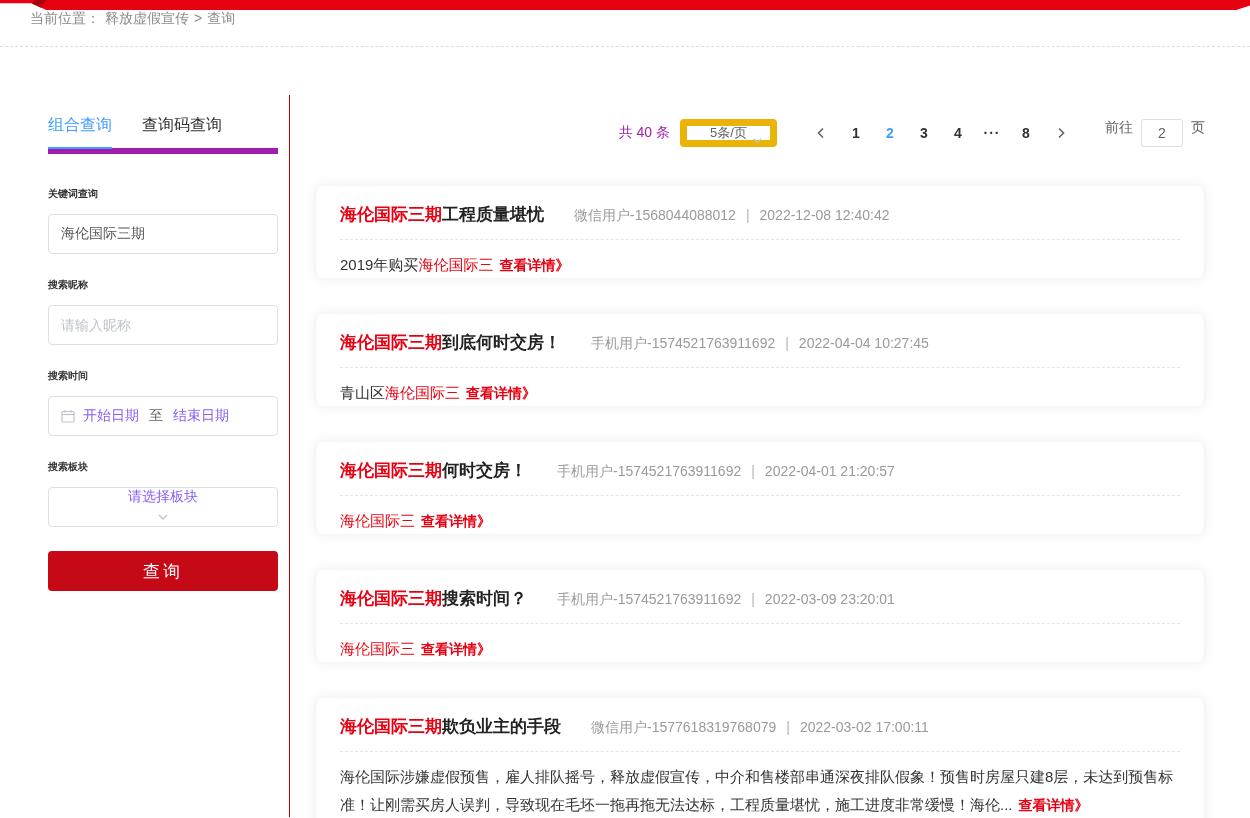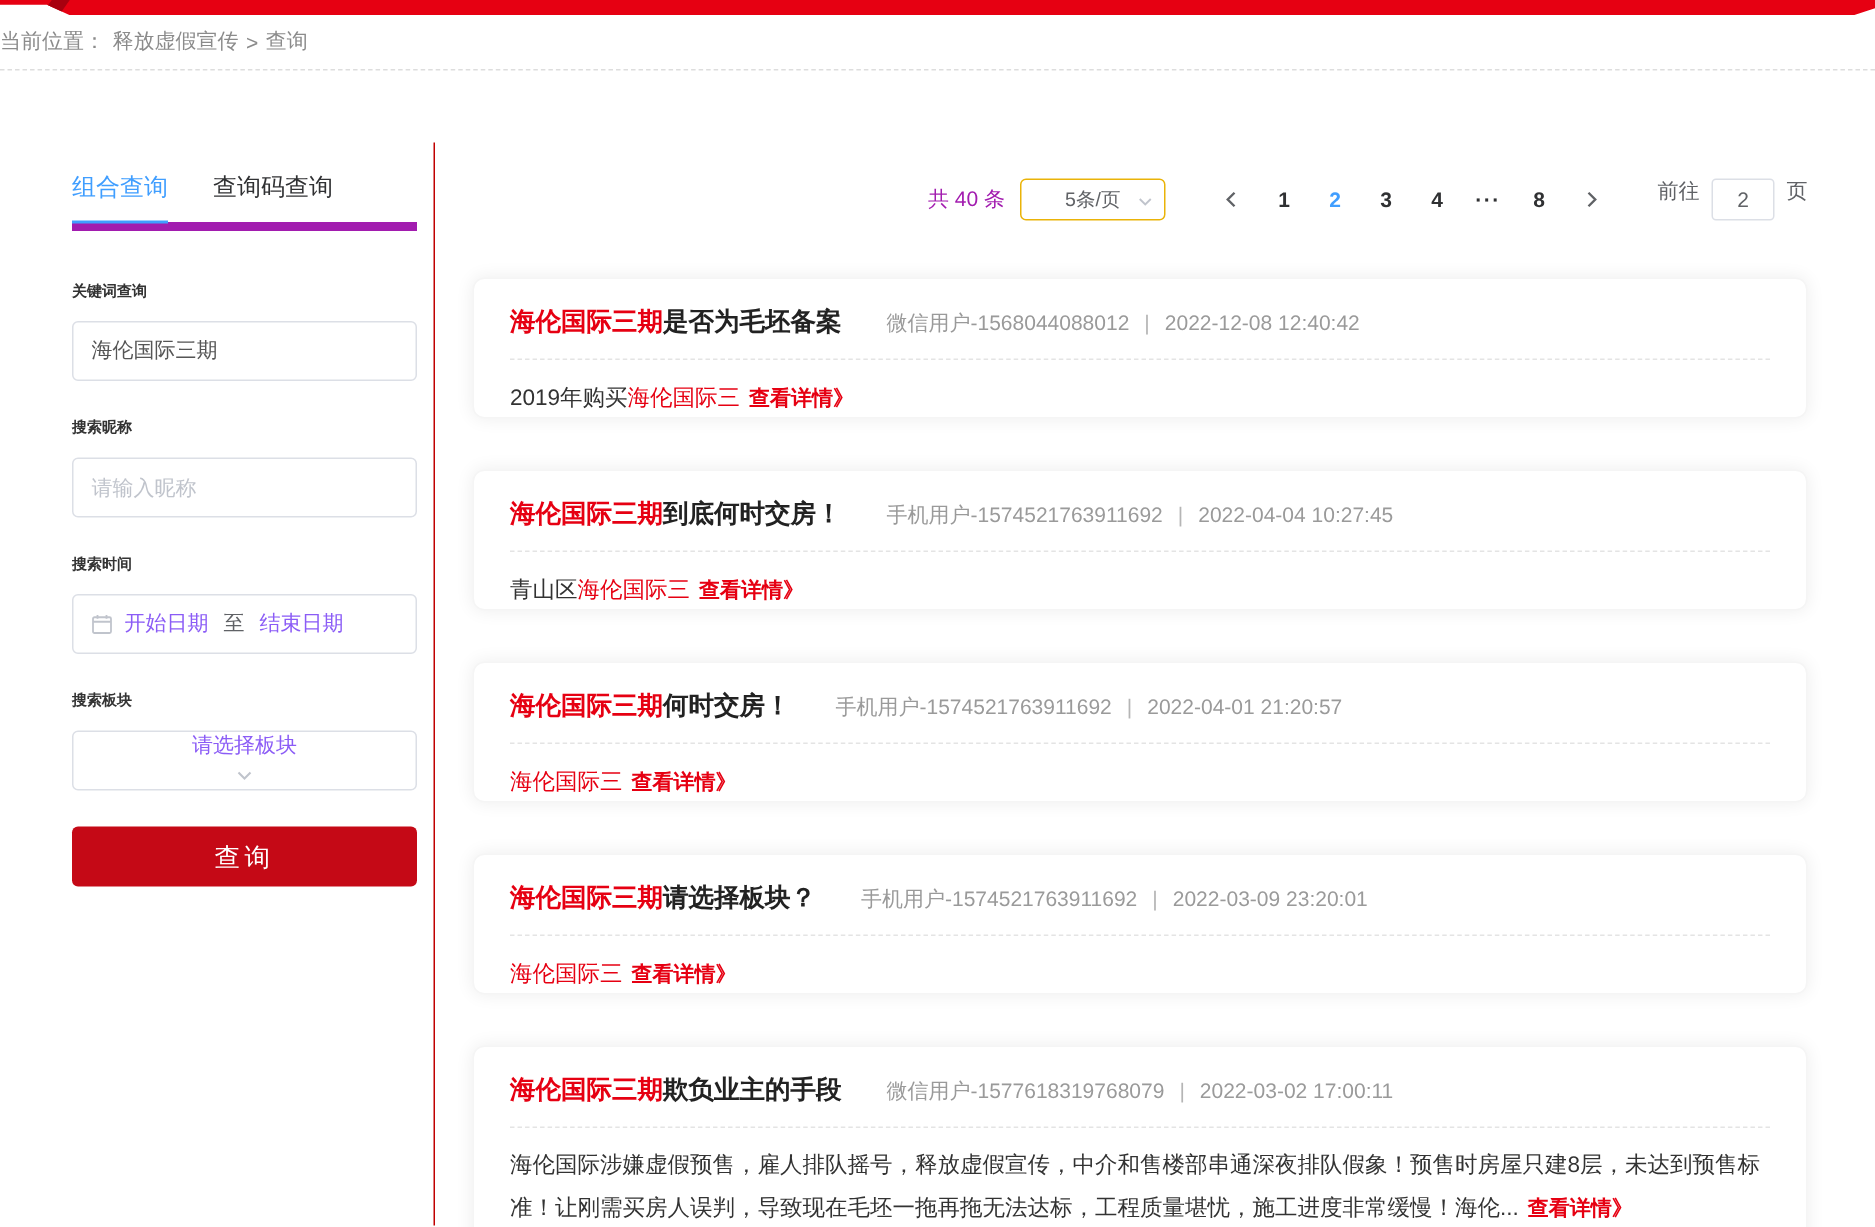--- a/index.html
+++ b/index.html
@@ -14,21 +14,21 @@
   .top-bar {
     position:relative; height:10px; background:#e60012; overflow:hidden;
     clip-path:polygon(0 0,100% 0,100% 55%,98.9% 100%,3.7% 100%,2.5% 32%,0 32%);
   }
   .top-bar-fold {
     position:absolute; left:31px; top:0; width:12px; height:100%;
     background:#a8000f; transform:skewX(-35deg);
   }
   
   .breadcrumb-row {
-    height:37px; display:flex; align-items:center; 
+    height:37px; display:flex; align-items:flex-start; padding-left:30px;
     font-size:14px; color:#8b8b8b;
     border-bottom:1px dashed #ddd;
   }
   .breadcrumb-row span { margin-right:5px; }
   .crumb-home { cursor:pointer; }
   
   .layout { position:relative; height:770px; }
   .v-divider {
     position:absolute; left:289px; top:48px; bottom:0; width:1px;
     background:#c00000;
@@ -61,21 +61,21 @@
     cursor:pointer; font-family:inherit;
   }
   
   .main { margin-left:315px; width:890px; padding-top:72px; }
   .pagination {
     height:28px; display:flex; align-items:center; justify-content:flex-end;
     font-size:14px; color:#606266;
   }
   .pg-total { margin-right:10px; color:#a21caf; }
   .pg-size {
-    position:relative; width:97px; height:28px; border:1px solid #eab308;
+    position:relative; width:97px; height:28px; border:7px solid #eab308;
     border-radius:4px; display:flex; align-items:center; justify-content:center;
     font-size:13px; color:#606266; cursor:pointer; margin-right:26px;
   }
   .pg-size .chev { position:absolute; right:7px; top:8px; }
   .pager { display:flex; align-items:center; }
   .pg-btn {
     min-width:34px; text-align:center; font-weight:bold; font-size:14px;
     color:#303133; cursor:pointer; line-height:28px;
   }
   .pg-btn.active { color:#409eff; }
@@ -195,21 +195,21 @@
         <span>前往</span>
         <input class="goto-input" type="text" value="2" style="">
         <span>页</span>
       </div>
     </div>
 
     <div class="results">
 
       <div class="result-card">
         <div class="card-head">
-          <h3 class="card-title"><span class="hl">海伦国际三期</span><span>是否为毛坯备案</span></h3>
+          <h3 class="card-title"><span class="hl">海伦国际三期</span><span>工程质量堪忧</span></h3>
           <div class="card-meta">
             <span>微信用户-1568044088012</span><span class="meta-sep">|</span><span>2022-12-08 12:40:42</span>
           </div>
         </div>
         <div class="card-divider"></div>
         <p class="card-body"><span>2019年购买</span><span class="hl">海伦国际三</span><a class="detail-link">查看详情》</a></p>
       </div>
 
       <div class="result-card">
         <div class="card-head">
@@ -228,21 +228,21 @@
           <div class="card-meta">
             <span>手机用户-1574521763911692</span><span class="meta-sep">|</span><span>2022-04-01 21:20:57</span>
           </div>
         </div>
         <div class="card-divider"></div>
         <p class="card-body"><span></span><span class="hl">海伦国际三</span><a class="detail-link">查看详情》</a></p>
       </div>
 
       <div class="result-card">
         <div class="card-head">
-          <h3 class="card-title"><span class="hl">海伦国际三期</span><span>请选择板块？</span></h3>
+          <h3 class="card-title"><span class="hl">海伦国际三期</span><span>搜索时间？</span></h3>
           <div class="card-meta">
             <span>手机用户-1574521763911692</span><span class="meta-sep">|</span><span>2022-03-09 23:20:01</span>
           </div>
         </div>
         <div class="card-divider"></div>
         <p class="card-body"><span></span><span class="hl">海伦国际三</span><a class="detail-link">查看详情》</a></p>
       </div>
 
       <div class="result-card tall">
         <div class="card-head">

